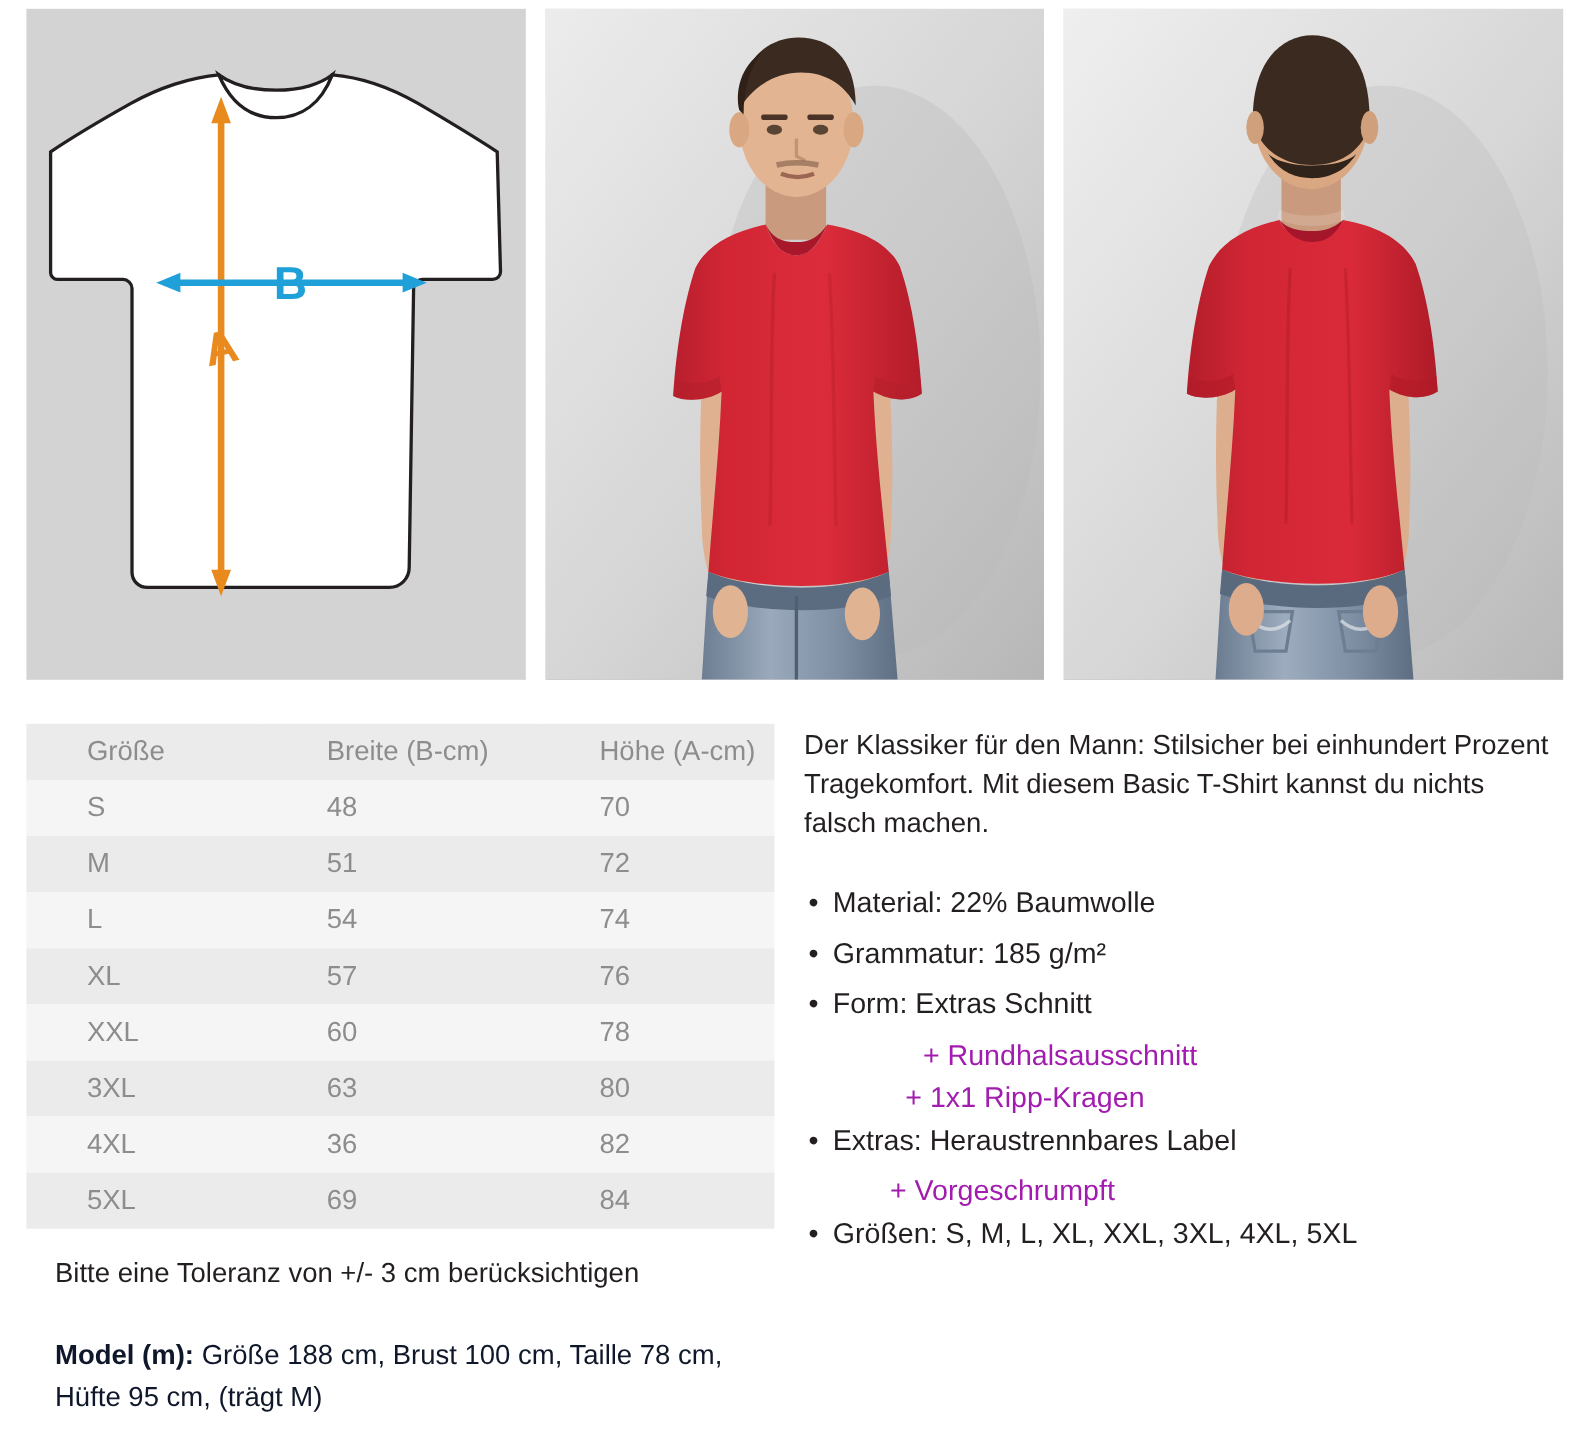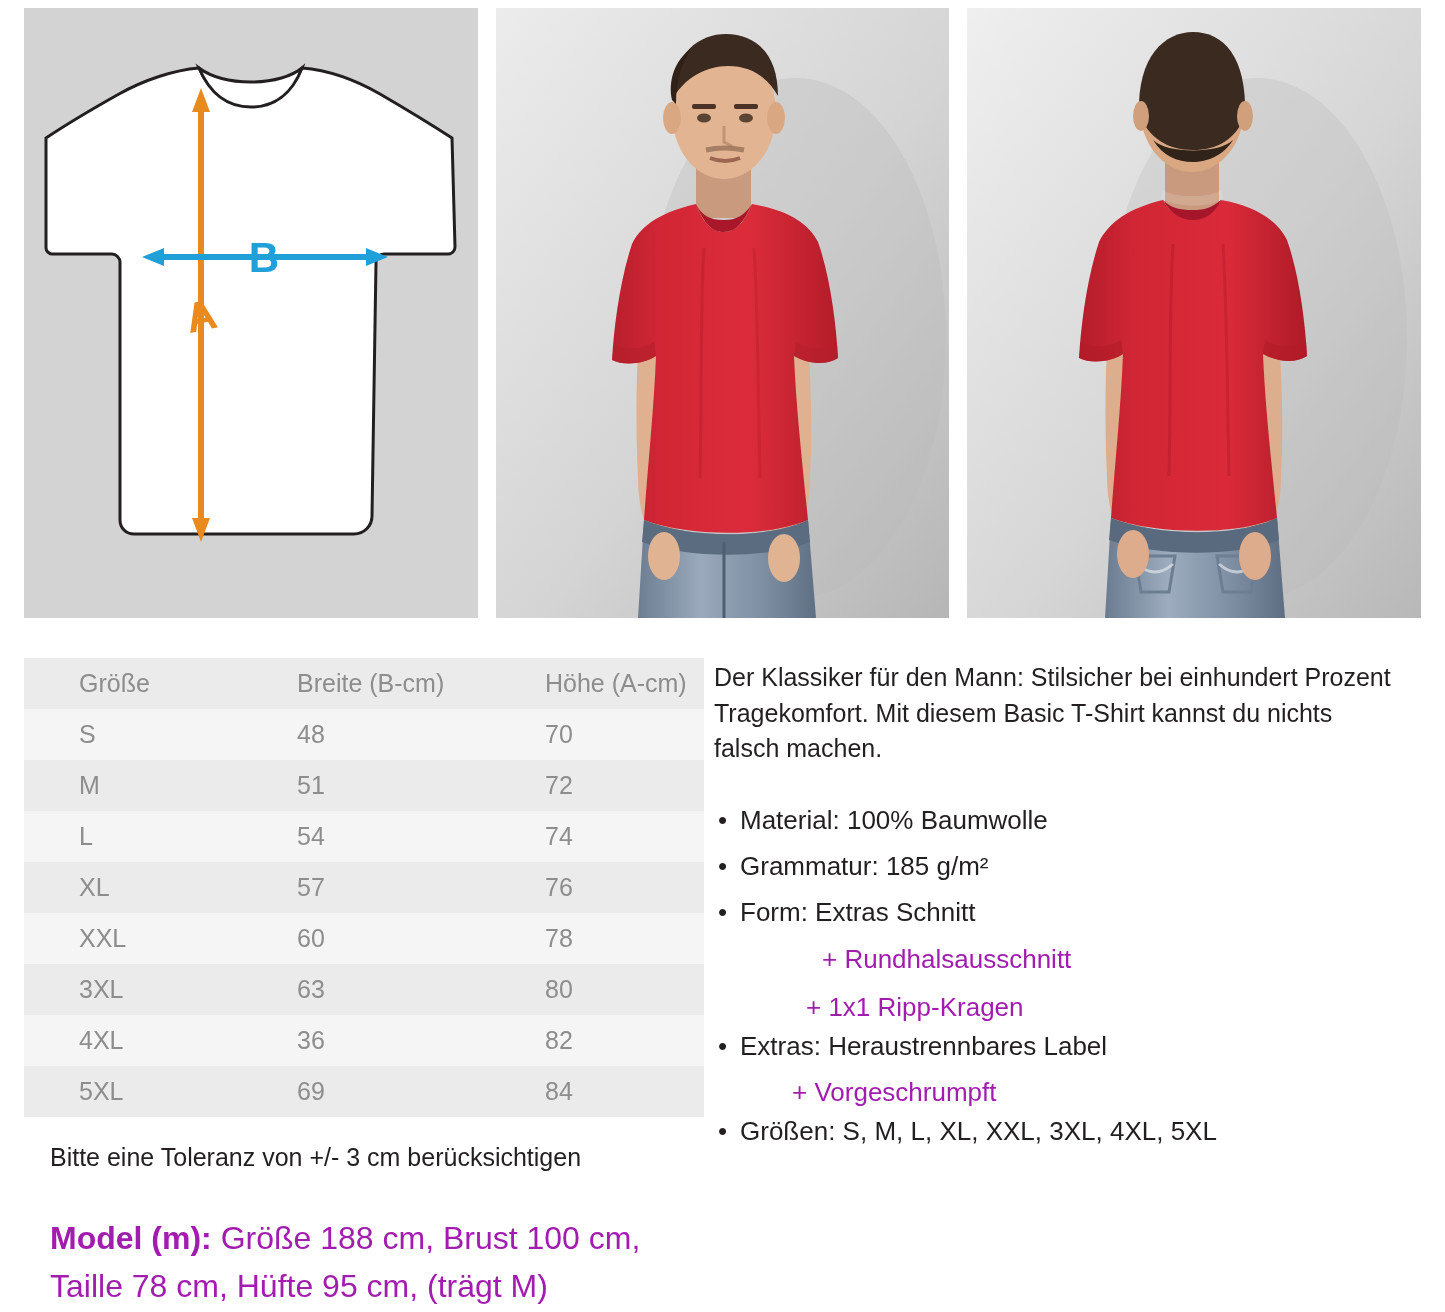--- a/index.html
+++ b/index.html
@@ -37,20 +37,21 @@
   .photo {
     background:
       radial-gradient(ellipse 120% 90% at 50% 28%, #e9e9e9 0%, #d6d6d6 45%, #bdbdbd 85%, #b3b3b3 100%);
   }
   .photo svg { position: absolute; left: 0; top: 0; }
 
   
   .lower {
     display: flex;
     padding: 40px 24px 0 24px;
+    justify-content: space-between;
   }
 
   
   .table-wrap { width: 690px; }
   table.size-table {
     border-collapse: collapse;
     width: 680px;
     table-layout: fixed;
   }
   table.size-table th, table.size-table td {
@@ -68,22 +69,22 @@
   table.size-table tbody tr:nth-child(odd) { background: #f5f5f5; }
   table.size-table tbody tr:nth-child(even) { background: #ebebeb; }
 
   .tolerance {
     font-size: 25px;
     color: #231f20;
     margin: 26px 0 0 26px;
   }
 
   .model-line {
-    font-size: 32px;
-    color: #a21caf;
+    font-size: 25px;
+    color: #0f172a;
     margin: 42px 0 0 26px;
     line-height: 1.5;
     max-width: 720px;
   }
   .model-line b { font-weight: bold; }
 
   
   .desc { width: 690px; padding-top: 2px; }
   .desc-intro {
     font-size: 25px;
@@ -109,21 +110,21 @@
     position: absolute;
     left: 4px;
     top: 0;
   }
   .sub-line {
     font-size: 26px;
     line-height: 1.48;
     color: #a21caf;
     padding-left: 108px;
   }
-  .sub-line.indent2 { padding-left: 92px; margin-top: 10px; }
+  .sub-line.indent2 { padding-left: 92px; }
   .sub-line.indent3 { padding-left: 78px; }
 </style>
 </head>
 <body>
 
 <div class="page">
 
   <div class="images">
 
     <div class="img-panel schematic">
@@ -351,21 +352,21 @@
       </table>
 
       <div class="tolerance">Bitte eine Toleranz von +/- 3 cm berücksichtigen</div>
 
       <div class="model-line"><b>Model (m):</b><span> Größe 188 cm, Brust 100 cm, Taille 78 cm, Hüfte 95 cm, (trägt M)</span></div>
     </div>
 
     <div class="desc">
       <p class="desc-intro">Der Klassiker für den Mann: Stilsicher bei einhundert Prozent Tragekomfort. Mit diesem Basic T-Shirt kannst du nichts falsch machen.</p>
       <ul class="features">
-        <li>Material: 100% Baumwolle</li>
+        <li>Material: 22% Baumwolle</li>
         <li>Grammatur: 185 g/m²</li>
         <li>Form: Extras Schnitt</li>
       </ul>
       <div class="sub-line">+ Rundhalsausschnitt</div>
       <div class="sub-line indent2">+ 1x1 Ripp-Kragen</div>
       <ul class="features">
         <li>Extras: Heraustrennbares Label</li>
       </ul>
       <div class="sub-line indent3">+ Vorgeschrumpft</div>
       <ul class="features">

